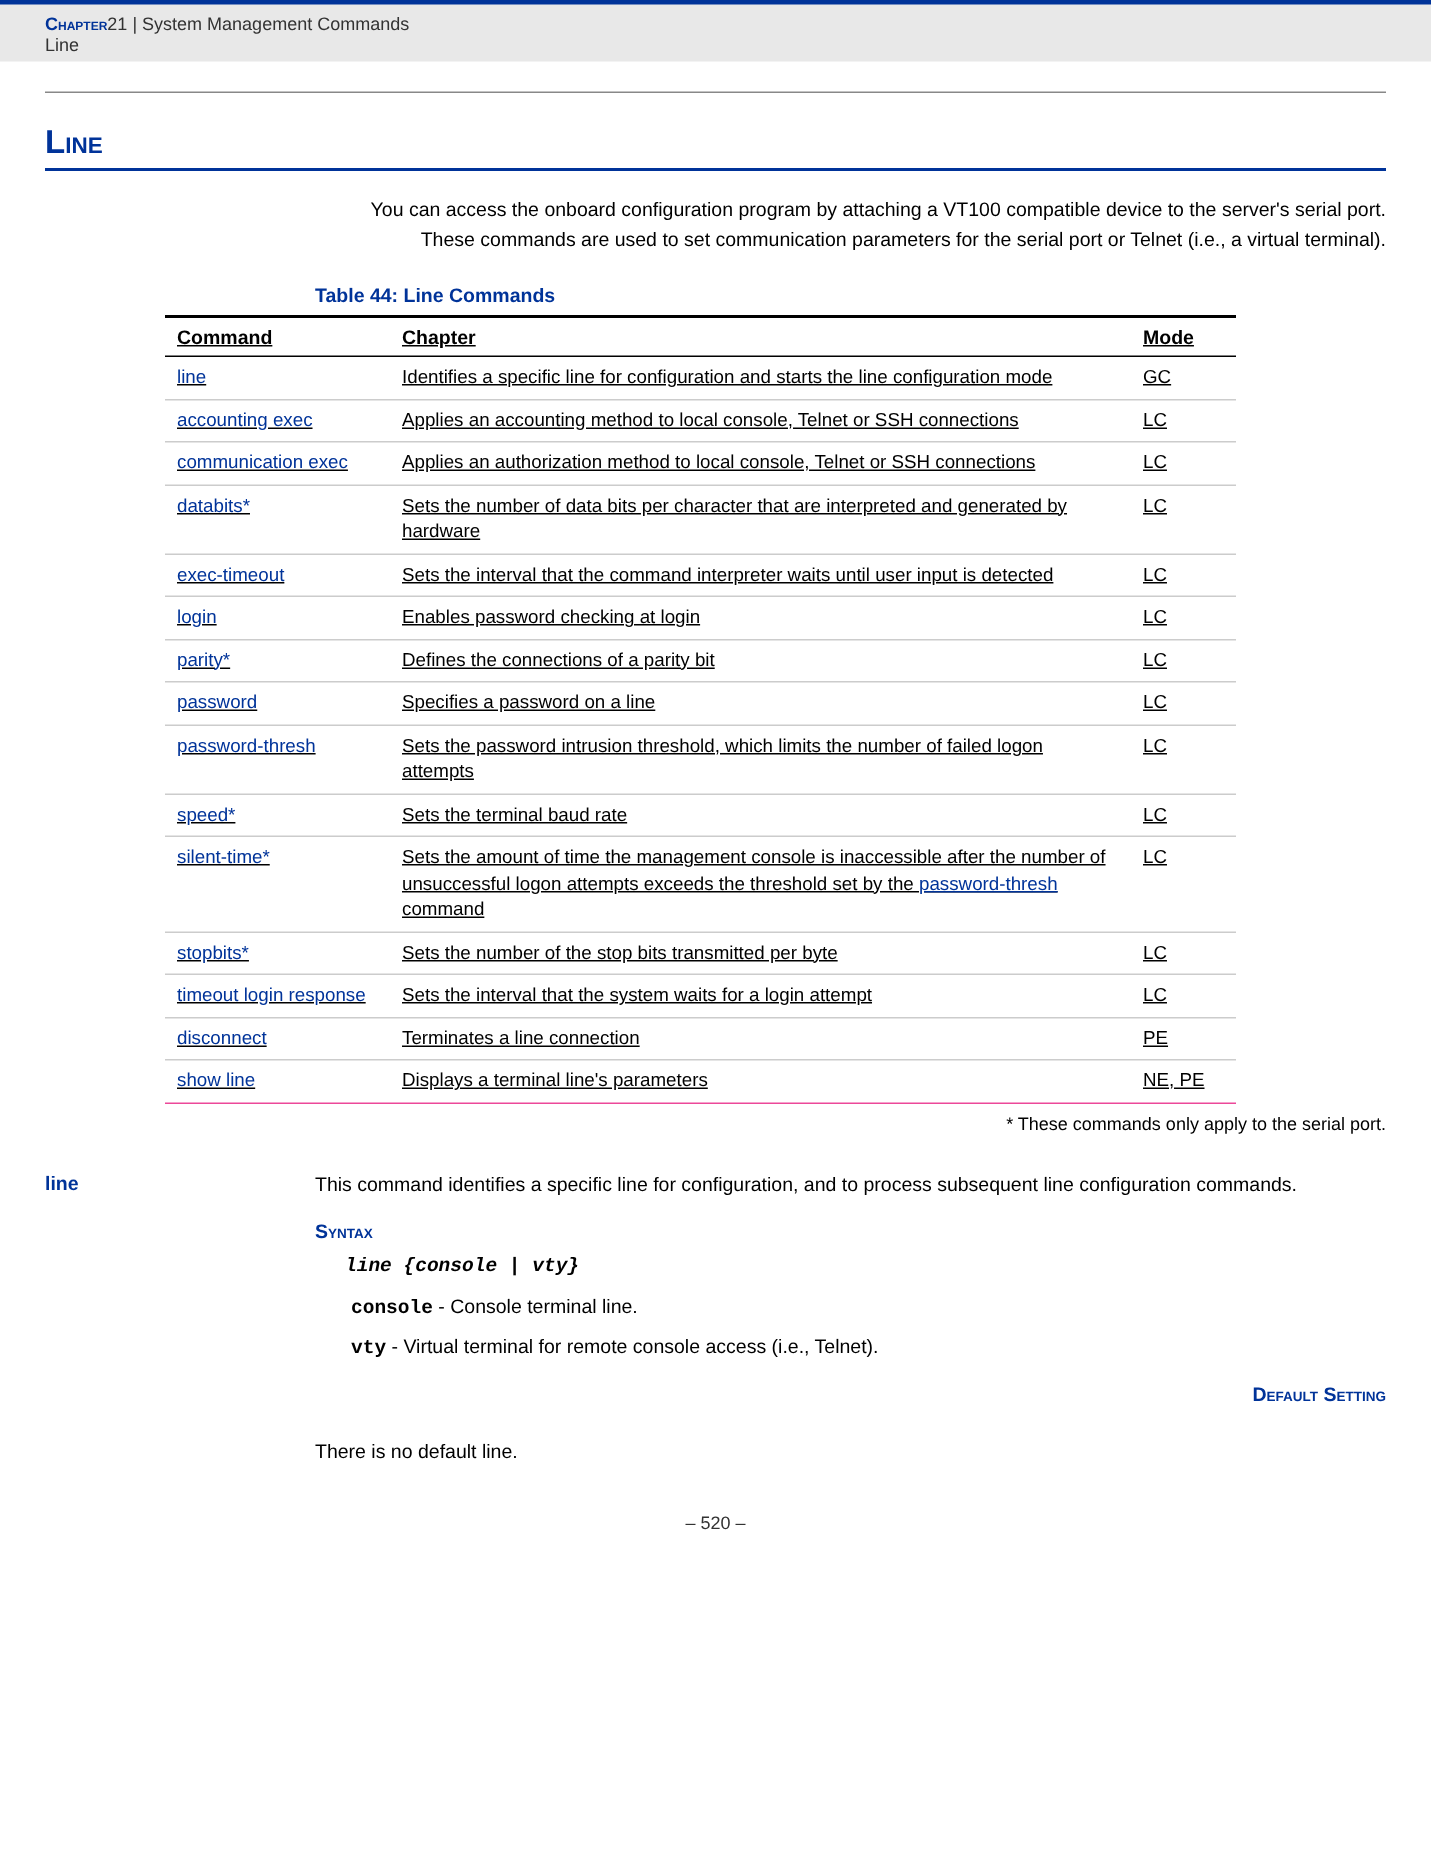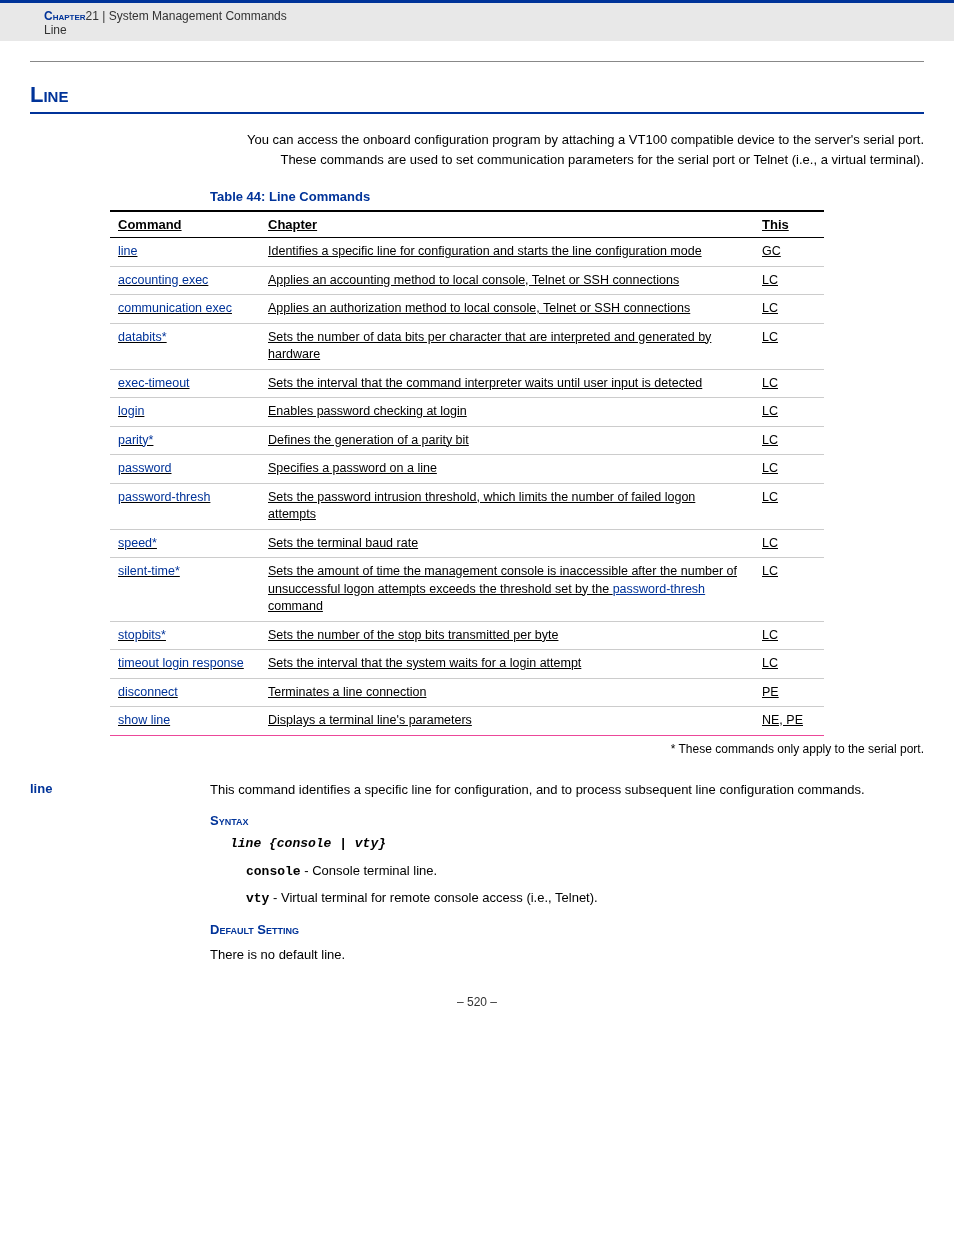--- a/index.html
+++ b/index.html
@@ -9,21 +9,21 @@
       color: #000;
       background: #fff;
       width: 954px;
       min-height: 1235px;
     }
 
     
     #header {
       background: #e8e8e8;
       border-top: 3px solid #003399;
-      padding: 6px 30px 4px 44px;
+      padding: 6px 30px 4px 30px;
     }
     #header .chapter-line {
       font-size: 12px;
       color: #333;
     }
     #header .chapter-line .chap-label {
       font-variant: small-caps;
       font-weight: bold;
       color: #003399;
     }
@@ -158,37 +158,38 @@
       font-size: 13px;
     }
     .syntax-block .syntax-line {
       font-family: 'Courier New', monospace;
       font-size: 13px;
       font-weight: bold;
       margin-bottom: 10px;
       font-style: italic;
     }
     .syntax-block .param-desc {
-      margin-left: 16px;
+      margin-left: 4px;
       margin-bottom: 6px;
       font-size: 13px;
       line-height: 1.5;
     }
     .syntax-block .param-desc .param-name {
       font-family: 'Courier New', monospace;
       font-weight: bold;
     }
 
     .default-label {
       font-variant: small-caps;
       font-weight: bold;
       color: #003399;
       font-size: 13px;
       margin-top: 14px;
-      margin-bottom: 8px;
+      margin-bottom: 21px;
+      text-align: right;
     }
     .default-text {
       font-size: 13px;
       line-height: 1.5;
     }
 
     
     .page-number {
       text-align: center;
       font-size: 12px;
@@ -220,21 +221,21 @@
 
   <div class="intro-text">You can access the onboard configuration program by attaching a VT100 compatible device to the server's serial port. These commands are used to set communication parameters for the serial port or Telnet (i.e., a virtual terminal).</div>
 
   <div class="table-title">Table 44: Line Commands</div>
 
   <table class="cmd-table">
     <thead>
       <tr>
         <th class="cmd-col">Command</th>
         <th class="func-col">Chapter</th>
-        <th class="mode-col">This</th>
+        <th class="mode-col">Mode</th>
       </tr>
     </thead>
     <tbody id="table-body">
     <tr>
           <td class="cmd-col">line</td>
           <td class="func-col">Identifies a specific line for configuration and starts the line configuration mode</td>
           <td class="mode-col">GC</td>
         </tr>
         <tr>
           <td class="cmd-col">accounting exec</td>
@@ -256,21 +257,21 @@
           <td class="func-col">Sets the interval that the command interpreter waits until user input is detected</td>
           <td class="mode-col">LC</td>
         </tr>
         <tr>
           <td class="cmd-col">login</td>
           <td class="func-col">Enables password checking at login</td>
           <td class="mode-col">LC</td>
         </tr>
         <tr>
           <td class="cmd-col">parity*</td>
-          <td class="func-col">Defines the generation of a parity bit</td>
+          <td class="func-col">Defines the connections of a parity bit</td>
           <td class="mode-col">LC</td>
         </tr>
         <tr>
           <td class="cmd-col">password</td>
           <td class="func-col">Specifies a password on a line</td>
           <td class="mode-col">LC</td>
         </tr>
         <tr>
           <td class="cmd-col">password-thresh</td>
           <td class="func-col">Sets the password intrusion threshold, which limits the number of failed logon attempts</td>

